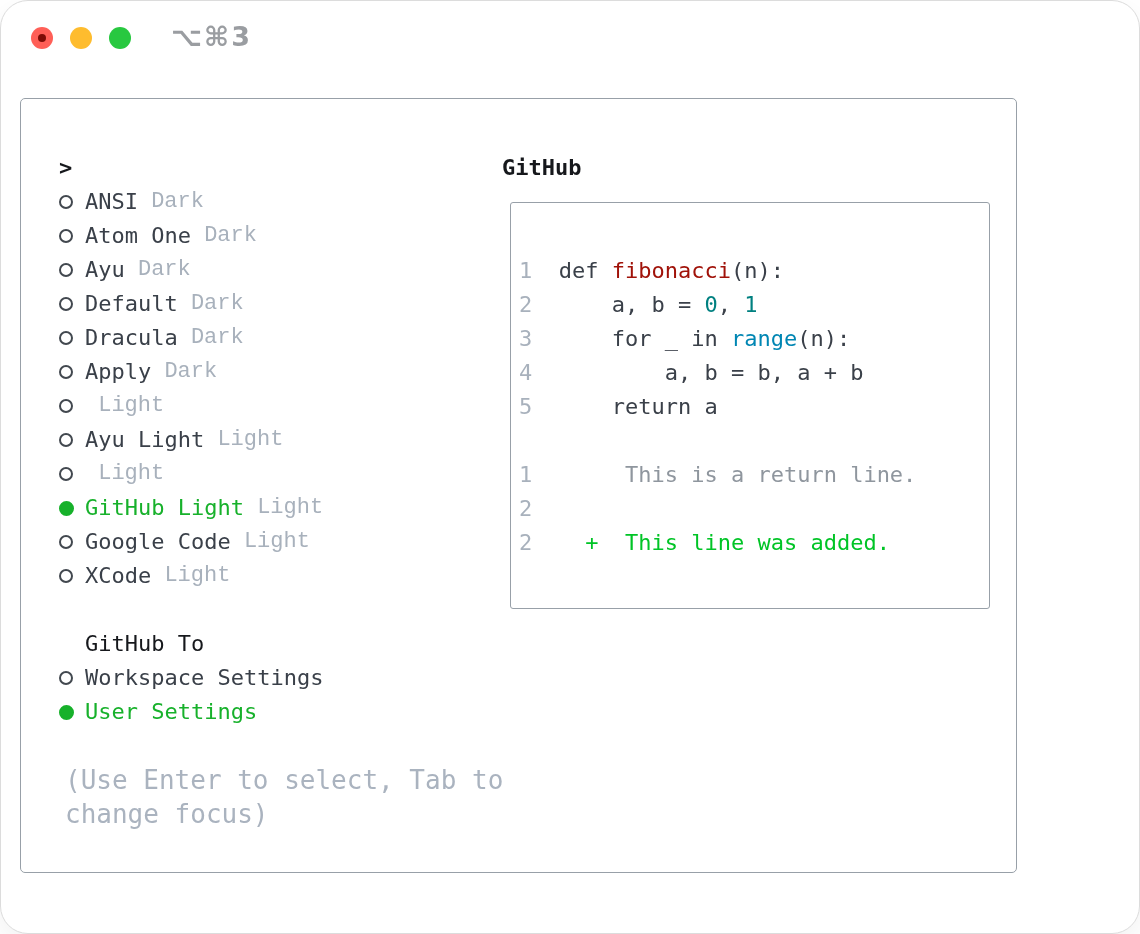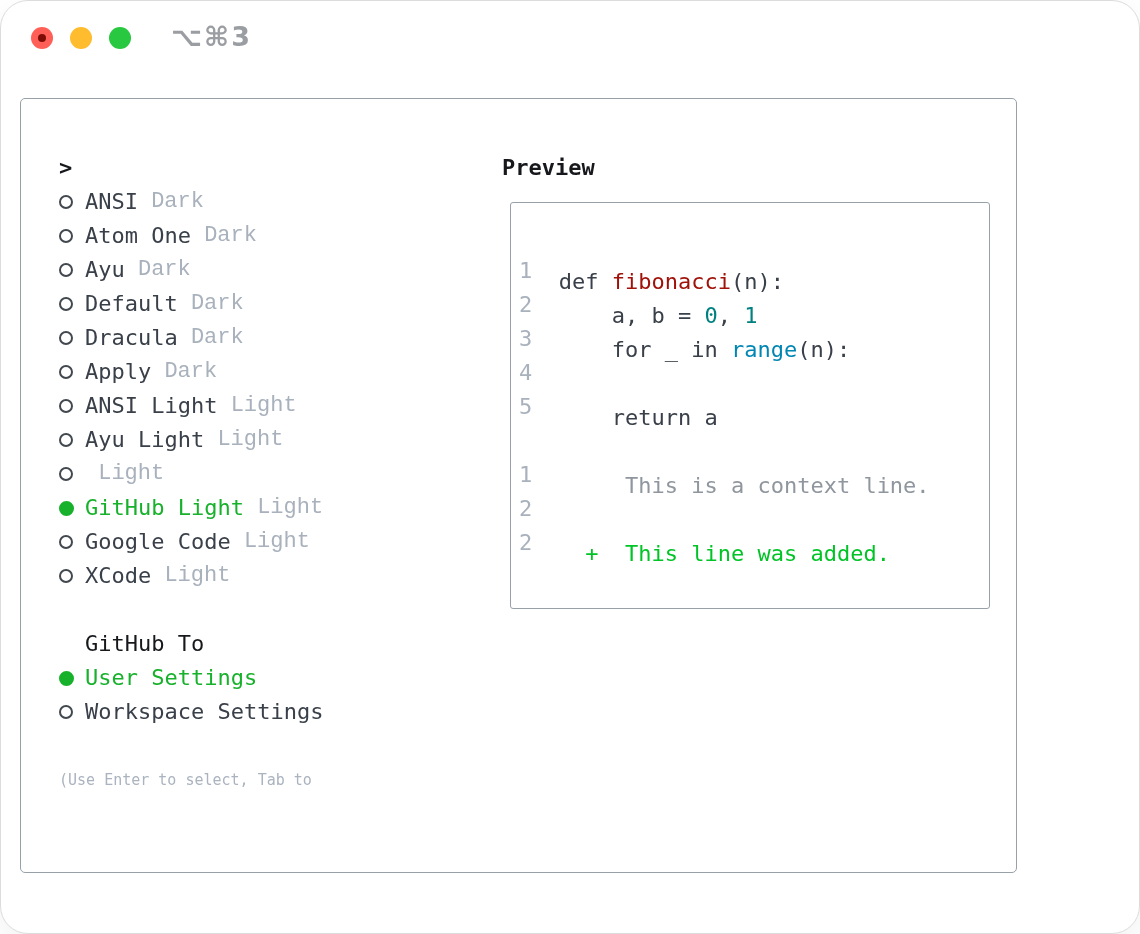--- a/index.html
+++ b/index.html
@@ -24,29 +24,29 @@
   .marker-slot{width:26px;display:flex;align-items:center;flex:none;}
   .circle{width:14px;height:14px;border:2px solid #42484f;border-radius:50%;box-sizing:border-box;}
   .circle.sel{background:var(--selected_green);border-color:var(--selected_green);width:15px;height:15px;}
   .caret{font-weight:700;color:var(--ink);}
   .lbl{white-space:pre;color:var(--text);}
   .lbl.sel{color:var(--selected_green);}
   .lbl.hdr{font-weight:700;color:var(--ink);}
   .tag{white-space:pre;color:var(--muted);margin-left:1ch;font-family:Liberation Mono, monospace;}
   .theme-list{position:absolute;left:38px;top:52px;}
   .apply-block{position:absolute;left:38px;top:528px;}
-  .hint-block{position:absolute;left:38px;top:664px;font-size:15px;line-height:34px;color:var(--hint);}
+  .hint-block{position:absolute;left:44px;top:664px;font-size:26px;line-height:34px;color:var(--hint);}
   
   .preview-title{position:absolute;left:481px;top:52px;}
   .preview-box{position:absolute;left:489px;top:103px;width:480px;height:407px;
                border:1.5px solid var(--border);border-radius:3px;box-sizing:border-box;
                padding:51px 0 0 8px;overflow:hidden;}
   .code-line{display:flex;height:34px;font-size:22px;line-height:34px;white-space:pre;}
   .gutter{width:3ch;flex:none;color:var(--muted);white-space:pre;}
-  .code-text{white-space:pre;margin-top:11px;}
+  .code-text{white-space:pre;}
   .diff-block{margin-top:34px;}
   .seg-plain{color:var(--text);}
   .seg-fn{color:var(--function_red);}
   .seg-num{color:var(--number_teal);}
   .seg-builtin{color:var(--builtin_blue);}
   .seg-ctx{color:var(--context_gray);}
   .seg-del{color:var(--deleted_red);}
   .seg-add{color:var(--added_green);}
 </style>
 </head>
@@ -111,21 +111,20 @@
             <span class="marker-slot">
               <span class="circle"></span>
             </span>
             <span class="lbl">Apply</span>
             <span class="tag">Dark</span>
           </div>
           <div class="row">
             <span class="marker-slot">
               <span class="circle"></span>
             </span>
-            <span class="lbl">ANSI Light</span>
             <span class="tag">Light</span>
           </div>
           <div class="row">
             <span class="marker-slot">
               <span class="circle"></span>
             </span>
             <span class="lbl">Ayu Light</span>
             <span class="tag">Light</span>
           </div>
           <div class="row">
@@ -159,50 +158,51 @@
     </div>
 
     <div class="apply-block">
       <div class="row">
         <span class="marker-slot"></span>
         <span class="lbl" style="color:var(--ink)">GitHub To</span>
       </div>
       <div id="apply-items">
           <div class="row">
             <span class="marker-slot">
+              <span class="circle"></span>
+            </span>
+            <span class="lbl">Workspace Settings</span>
+          </div>
+          <div class="row">
+            <span class="marker-slot">
               <span class="circle sel"></span>
             </span>
             <span class="lbl sel">User Settings</span>
-          </div>
-          <div class="row">
-            <span class="marker-slot">
-              <span class="circle"></span>
-            </span>
-            <span class="lbl">Workspace Settings</span>
           </div>
         </div>
     </div>
 
     <div class="hint-block" id="hint-block">
         <div>(Use Enter to select, Tab to</div>
+        <div>change focus)</div>
       </div>
 
     <div class="preview-title row">
-      <span class="lbl hdr">Preview</span>
+      <span class="lbl hdr">GitHub</span>
     </div>
 
     <div class="preview-box">
       <div id="code-block">
           <div class="code-line"><span class="gutter">1</span><span class="code-text"><span class="seg-plain">def </span><span class="seg-fn">fibonacci</span><span class="seg-plain">(n):</span></span></div>
           <div class="code-line"><span class="gutter">2</span><span class="code-text"><span class="seg-plain">    a, b = </span><span class="seg-num">0</span><span class="seg-plain">, </span><span class="seg-num">1</span></span></div>
           <div class="code-line"><span class="gutter">3</span><span class="code-text"><span class="seg-plain">    for _ in </span><span class="seg-builtin">range</span><span class="seg-plain">(n):</span></span></div>
-          <div class="code-line"><span class="gutter">4</span></div>
+          <div class="code-line"><span class="gutter">4</span><span class="code-text"><span class="seg-plain">        a, b = b, a + b</span></span></div>
           <div class="code-line"><span class="gutter">5</span><span class="code-text"><span class="seg-plain">    return a</span></span></div>
         </div>
       <div id="diff-block" class="diff-block">
-          <div class="code-line"><span class="gutter">1</span><span class="code-text"><span class="seg-plain">     </span><span class="seg-ctx">This is a context line.</span></span></div>
+          <div class="code-line"><span class="gutter">1</span><span class="code-text"><span class="seg-plain">     </span><span class="seg-ctx">This is a return line.</span></span></div>
           <div class="code-line"><span class="gutter">2</span></div>
           <div class="code-line"><span class="gutter">2</span><span class="code-text"><span class="seg-plain">  </span><span class="seg-add">+  </span><span class="seg-add">This line was added.</span></span></div>
         </div>
     </div>
 
   </div>
 </div>
 
 </body></html>

